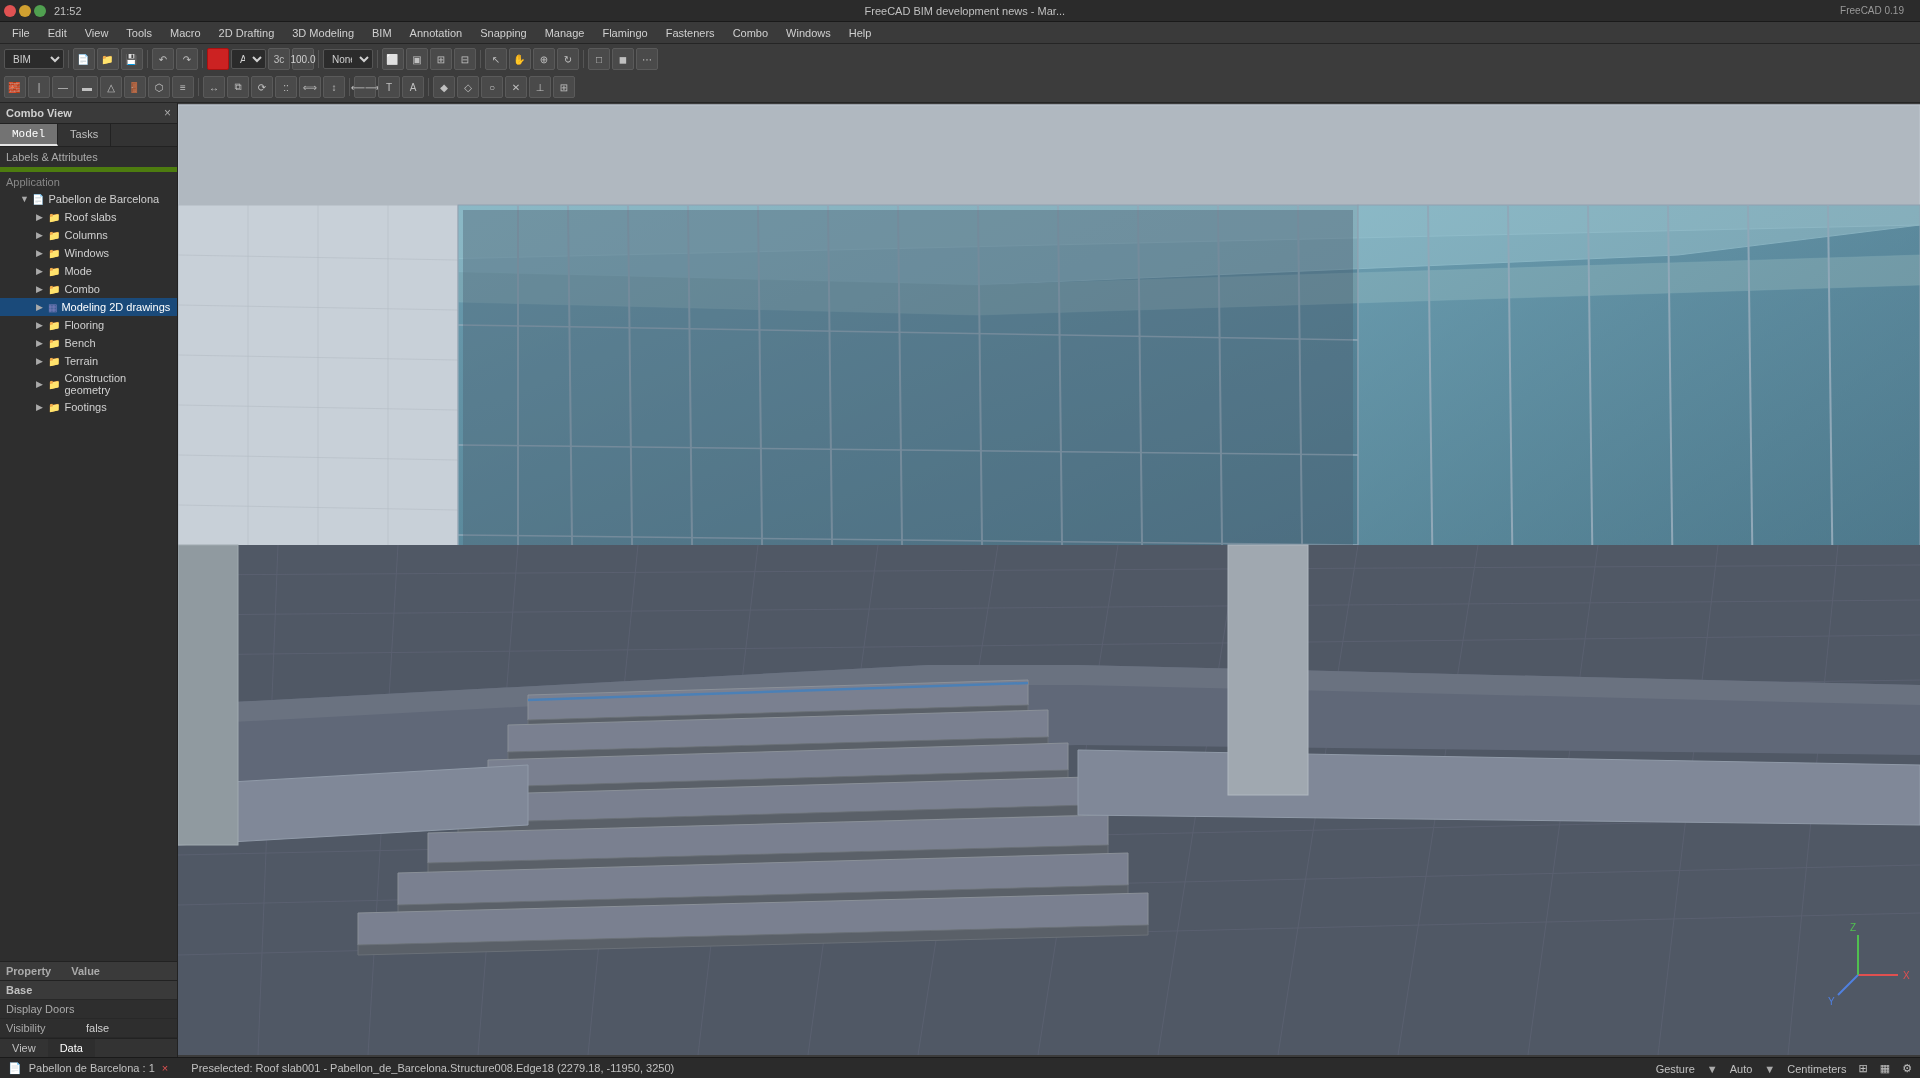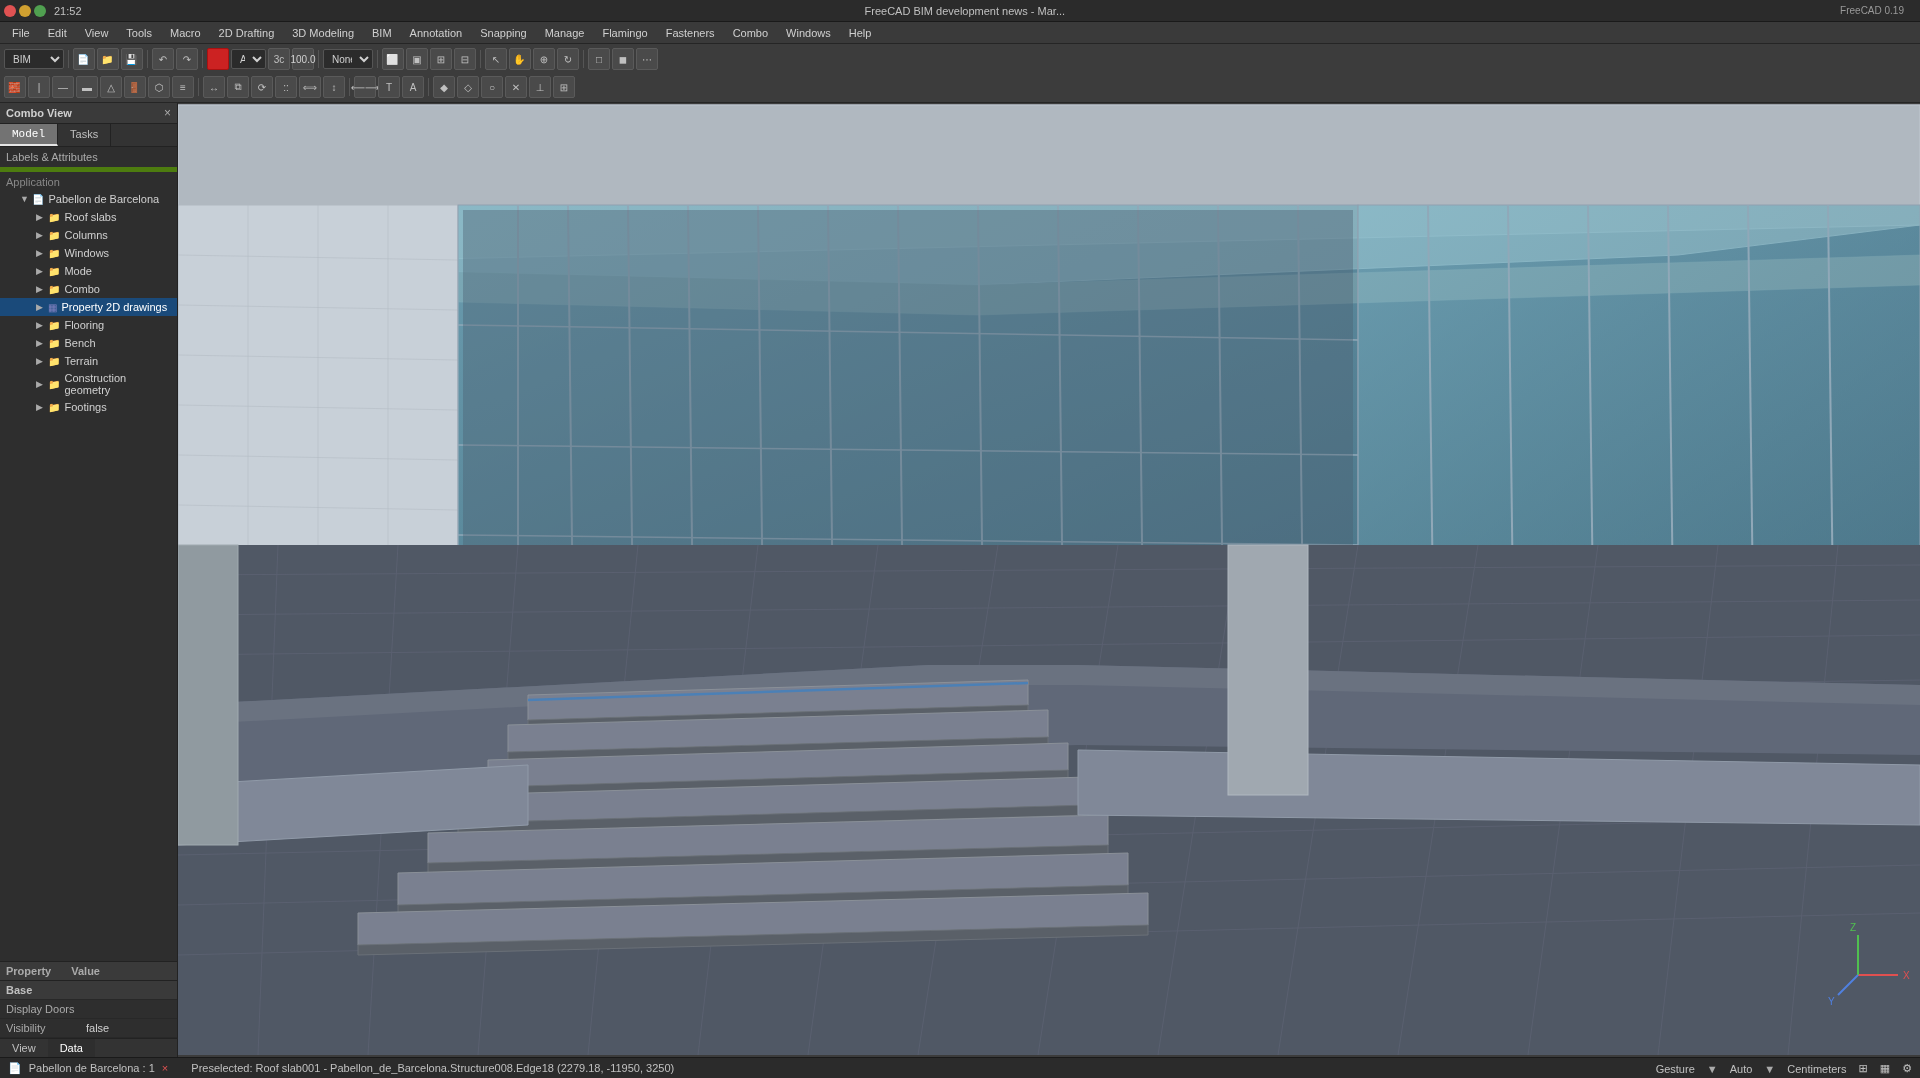--- a/index.html
+++ b/index.html
@@ -437,21 +437,21 @@
         <span class="arrow">▶</span>
         <span class="icon folder-icon">📁</span>
         <span class="item-label">Combo</span>
       </div>
 
       <div class="tree-item selected">
         <span class="indent"></span>
         <span class="indent"></span>
         <span class="arrow">▶</span>
         <span class="icon" style="color:#8080c0;">▦</span>
-        <span class="item-label">Property 2D drawings</span>
+        <span class="item-label">Modeling 2D drawings</span>
       </div>
 
       <div class="tree-item">
         <span class="indent"></span>
         <span class="indent"></span>
         <span class="arrow">▶</span>
         <span class="icon folder-icon">📁</span>
         <span class="item-label">Flooring</span>
       </div>
 

